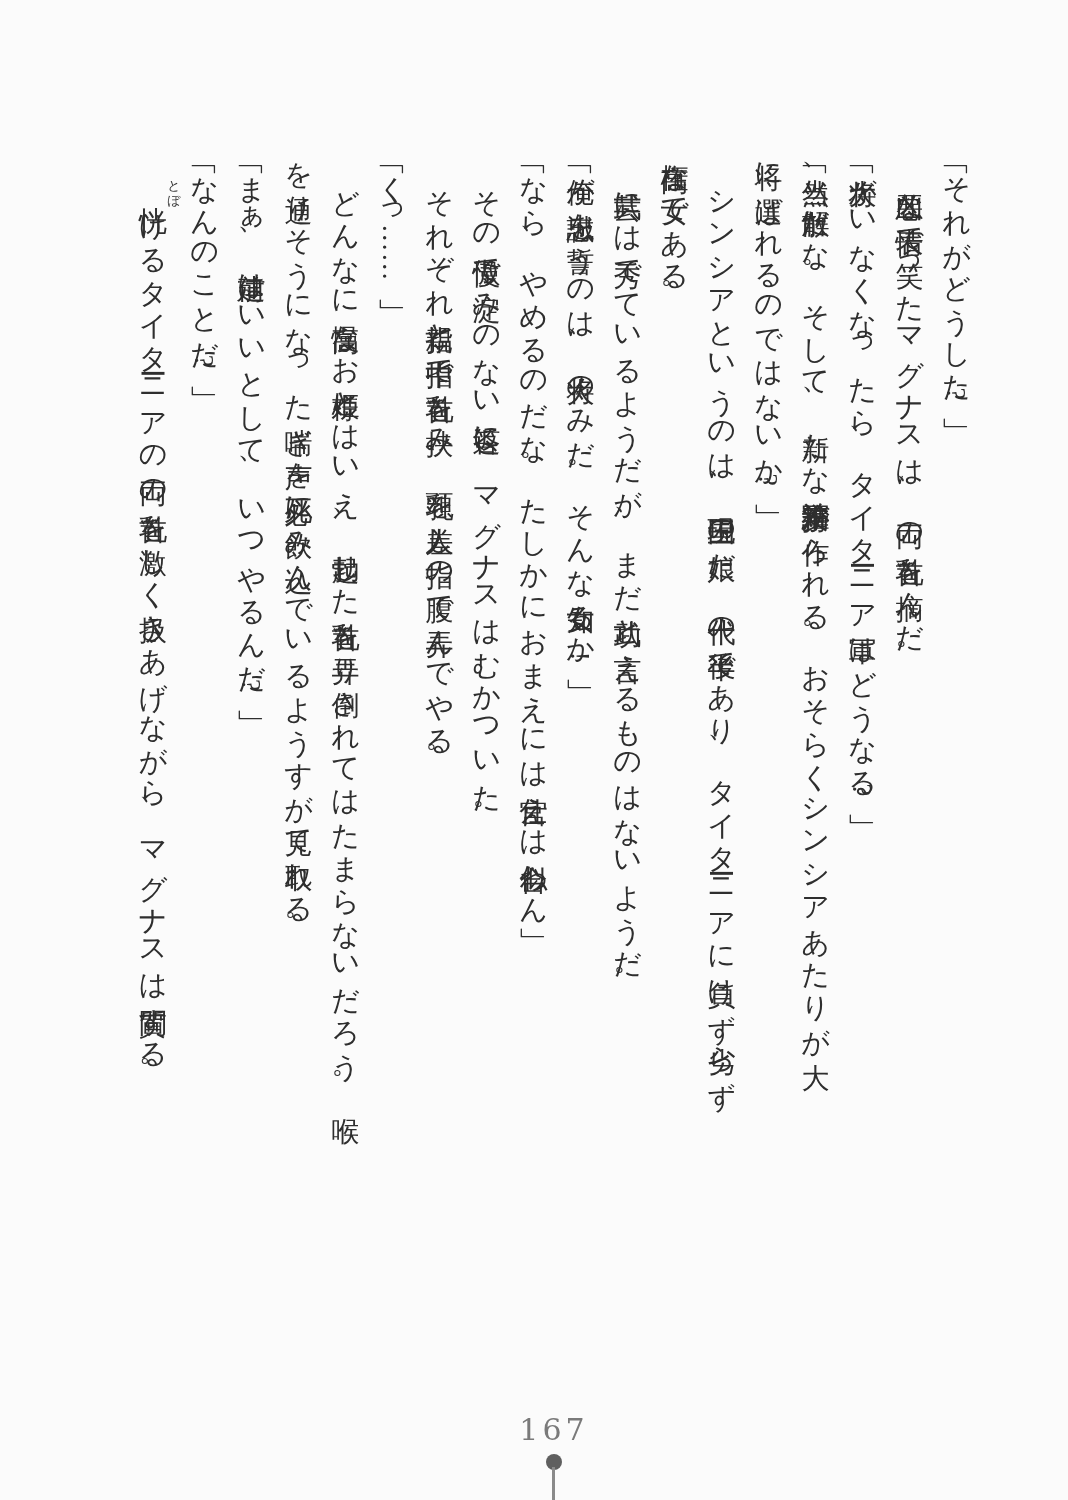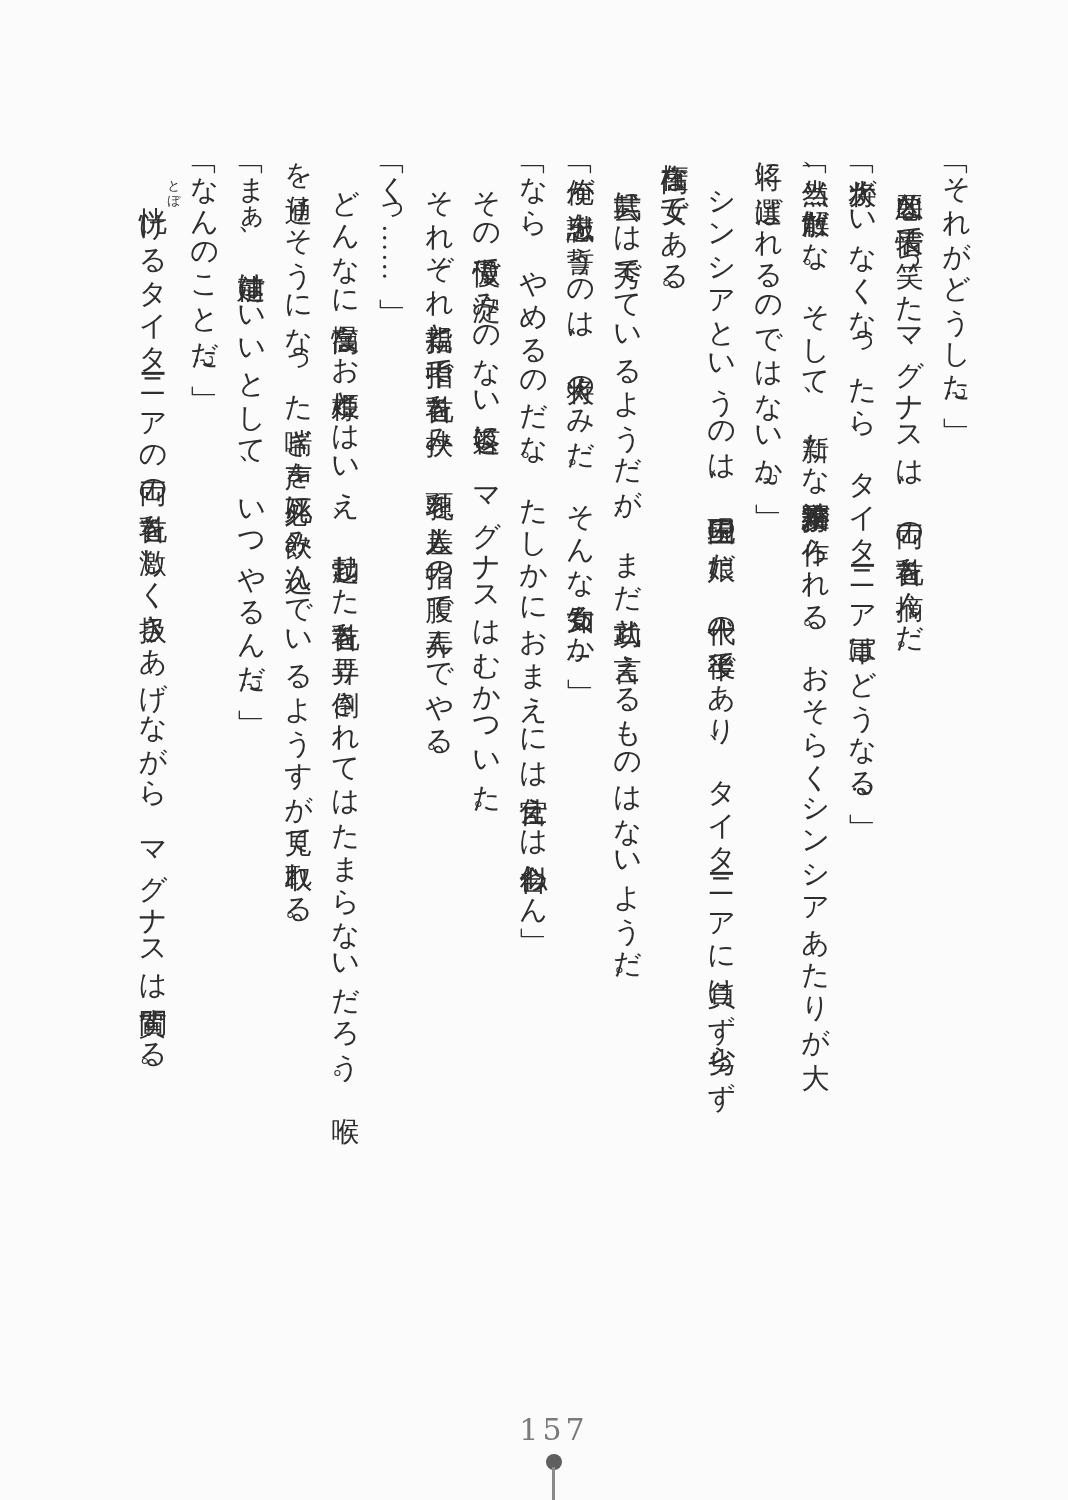--- a/index.html
+++ b/index.html
@@ -89,15 +89,15 @@
   <p class="line indent-half">「くっ……」</p>
   <p class="line indent-full">どんなに高慢なお姫様とはいえ、勃起した乳首を弄り倒されてはたまらないだろう。喉</p>
   <p class="line indent-none">を通りそうになった喘ぎ声を必死に飲み込んでいるようすが見て取れる。</p>
   <p class="line indent-half">「まぁ、建前はいいとして、いつやるんだ?」</p>
   <p class="line indent-half">「なんのことだ?」</p>
   <p class="line indent-full">
     <ruby><span>恍</span><rt>とぼ</rt></ruby><span>けるタイターニアの両の乳首を激しく扱きあげながら、マグナスは質問する。</span>
   </p>
 </main>
 
-<div class="folio">157</div>
+<div class="folio">167</div>
 <div class="marker-dot"></div>
 <div class="marker-line"></div>
 
 </body></html>

